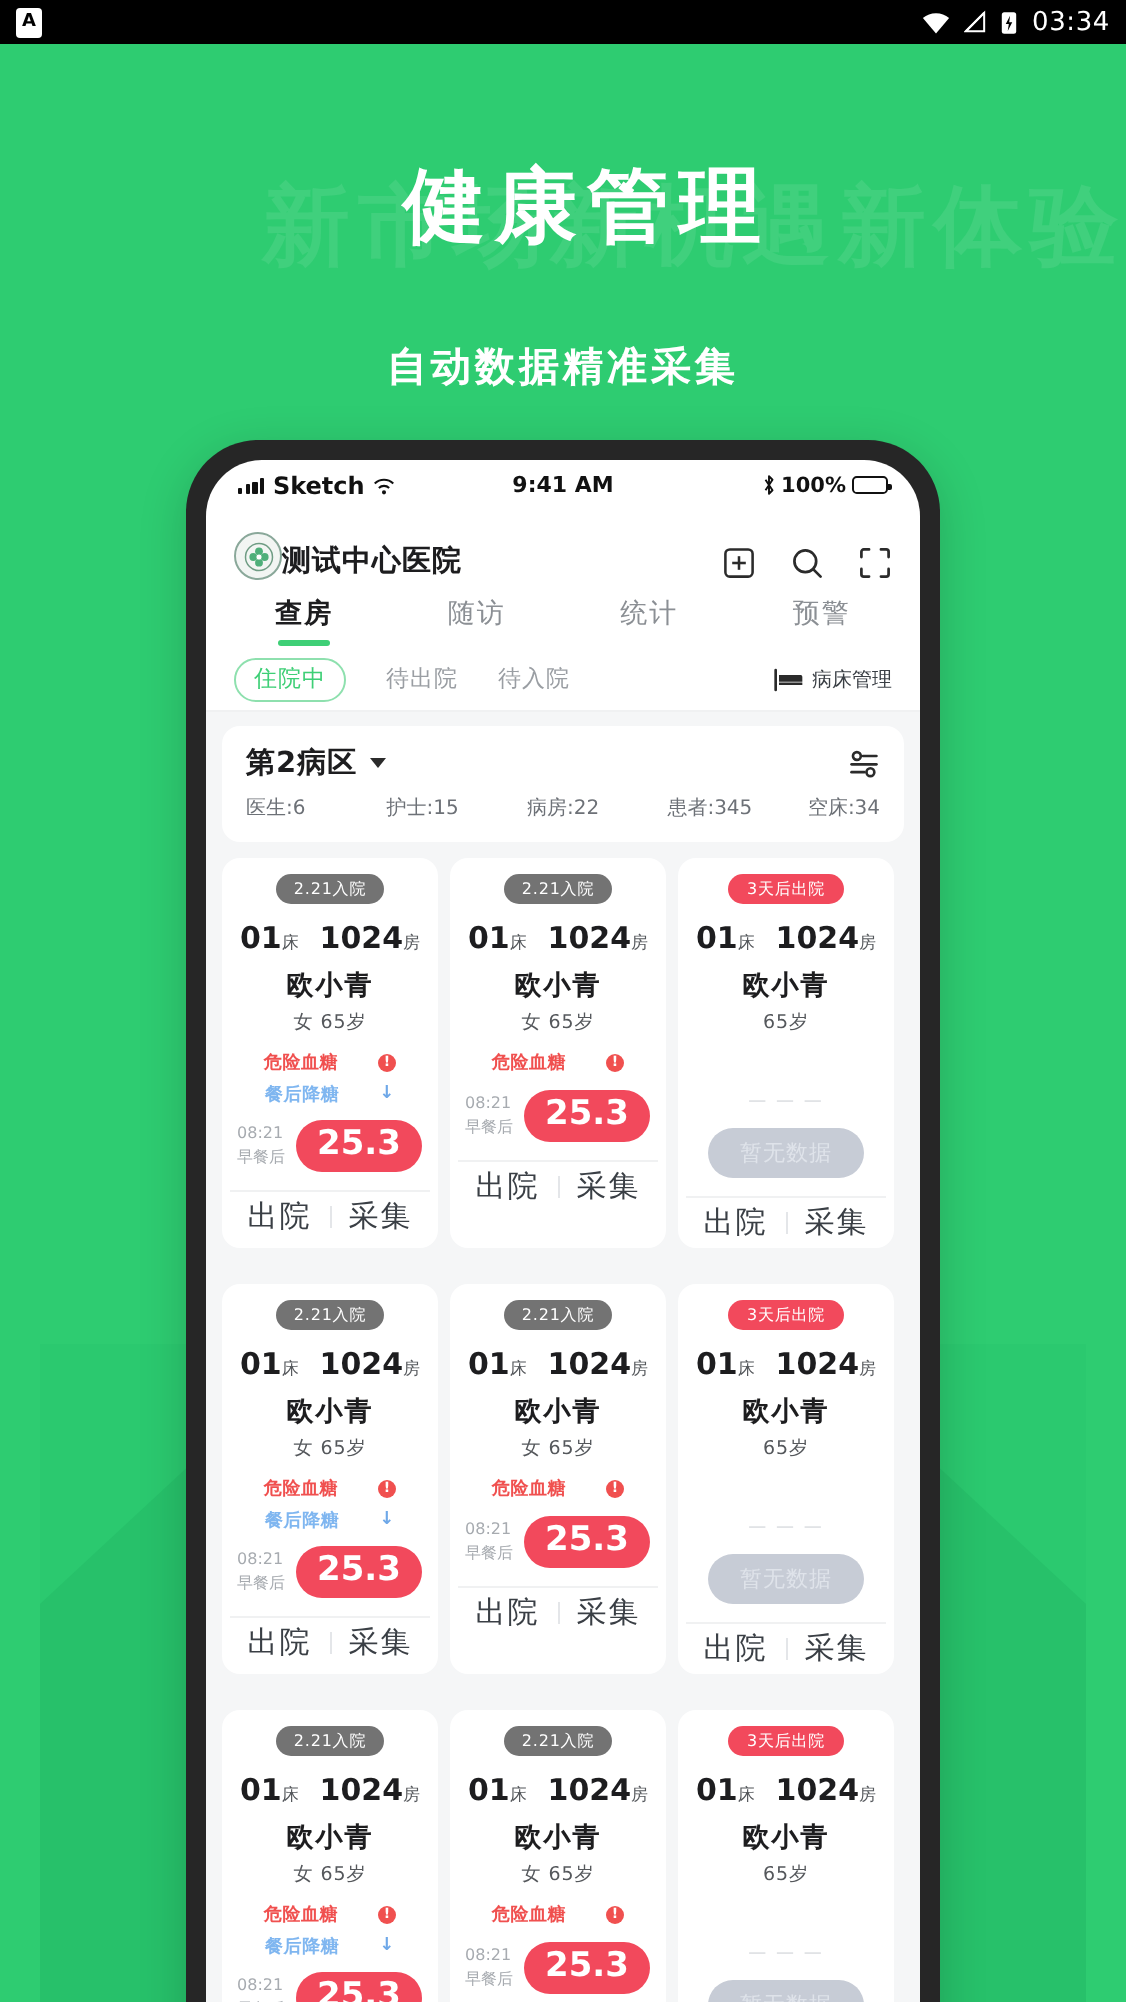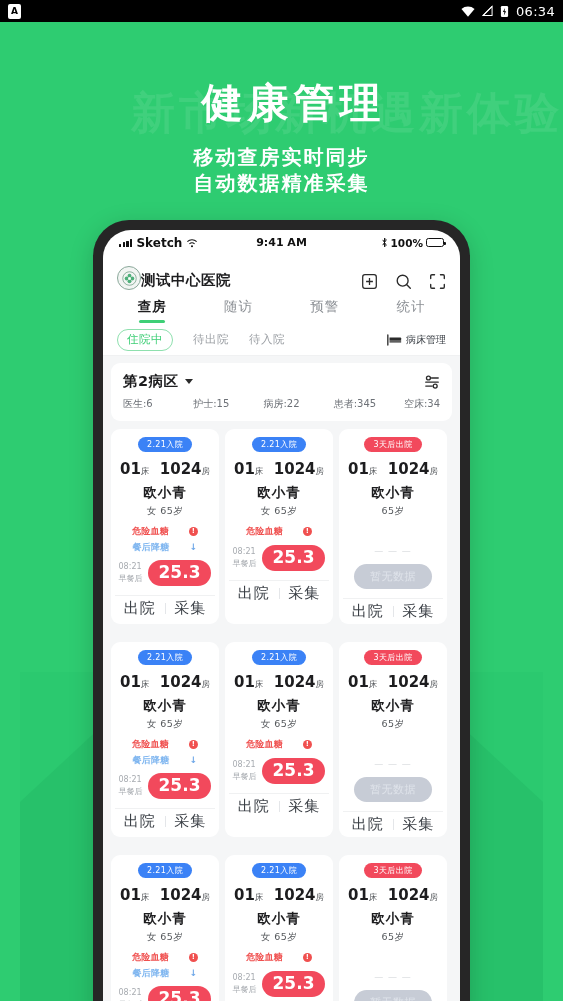--- a/index.html
+++ b/index.html
@@ -167,21 +167,21 @@
   .grid{ display:flex; flex-wrap:wrap; gap:6px; }
   .pcard{
     width:108px; background:#fff; border-radius:9px;
     padding:8px 4px 0 4px; display:flex; flex-direction:column; align-items:center;
     position:relative;
   }
   .badge{
     font-size:8px; color:#fff; border-radius:9px; padding:2px 9px;
     letter-spacing:.4px; white-space:nowrap;
   }
-  .badge.blue{ background:#3b82f6; }
+  .badge.blue{ background:#737373; }
   .badge.red{ background:#F2495C; }
   .bedline{ margin-top:8px; font-size:15px; font-weight:bold; color:#1d1d1f; white-space:nowrap; }
   .bedline em{ font-style:normal; font-size:8.5px; font-weight:normal; color:#55585c; }
   .pname{ margin-top:6px; font-size:13.5px; font-weight:bold; color:#1d1d1f; letter-spacing:1px; }
   .pmeta{ margin-top:3px; font-size:9.5px; color:#55585c; letter-spacing:.5px; }
   .tags{ margin-top:7px; min-height:14px; display:flex; flex-direction:column; align-items:center; gap:3px; }
   .tag{ display:flex; align-items:center; gap:20px; font-size:9px; letter-spacing:.3px; white-space:nowrap; }
   .tag.red{ color:#F0504F; font-weight:bold; }
   .tag.blue{ color:#7FB6F0; font-weight:bold; }
   .tagdot{
@@ -222,34 +222,33 @@
       <path d="M8 12 L0.5 3.2 A11.5 11.5 0 0 1 15.5 3.2 Z" fill="#fff"></path>
     </svg>
     <svg class="ic-sig" viewBox="0 0 12 12">
       <path d="M1 11 L11 1 L11 11 Z" fill="none" stroke="#fff" stroke-width="1.1"></path>
       <line x1="1" y1="11" x2="11" y2="1" stroke="#fff" stroke-width="1.1"></line>
     </svg>
     <svg class="ic-batt" viewBox="0 0 10 14">
       <rect x="1" y="1" width="8" height="12" rx="1.4" fill="#fff"></rect>
       <path d="M5.6 3 L3.2 7.6 L4.9 7.6 L4.3 11.4 L6.8 6.6 L5.1 6.6 Z" fill="#000"></path>
     </svg>
-    <div class="as-time">06:34</div>
+    <div class="as-time">03:34</div>
   </div>
 </div>
 
 <div class="poster">
 
   <div class="env-body"></div>
   <div class="env-inner"></div>
   <div class="env-fold-l"></div>
   <div class="env-fold-r"></div>
 
   <div class="watermark">新市场新机遇新体验</div>
   <div class="poster-title">健康管理</div>
-  <div class="poster-sub l1">移动查房实时同步</div>
   <div class="poster-sub l2">自动数据精准采集</div>
 
   <div class="phone">
     <div class="phone-screen">
 
       <div class="ios-status">
         <div class="ios-left">
           <span class="bars">
               <i></i>
               <i></i>
@@ -300,22 +299,22 @@
             <path d="M13.5 2 H16.6 A1.4 1.4 0 0 1 18 3.4 V6.5" fill="none" stroke="#2b2b2b" stroke-width="1.6" stroke-linecap="round"></path>
             <path d="M18 13.5 V16.6 A1.4 1.4 0 0 1 16.6 18 H13.5" fill="none" stroke="#2b2b2b" stroke-width="1.6" stroke-linecap="round"></path>
             <path d="M6.5 18 H3.4 A1.4 1.4 0 0 1 2 16.6 V13.5" fill="none" stroke="#2b2b2b" stroke-width="1.6" stroke-linecap="round"></path>
           </svg>
         </div>
       </div>
 
       <div class="tabs">
         <div class="tab active">查房</div>
         <div class="tab">随访</div>
+        <div class="tab">统计</div>
         <div class="tab">预警</div>
-        <div class="tab">统计</div>
       </div>
 
       <div class="filters">
         <div class="chip active">住院中</div>
         <div class="chip">待出院</div>
         <div class="chip">待入院</div>
         <div class="bedmgmt">
           <svg width="15" height="12" viewBox="0 0 18 14">
             <path d="M1 1 V13" stroke="#2b2b2b" stroke-width="1.6" stroke-linecap="round"></path>
             <path d="M3 4 H16 A1 1 0 0 1 17 5 V8 H3 Z" fill="#2b2b2b"></path>

